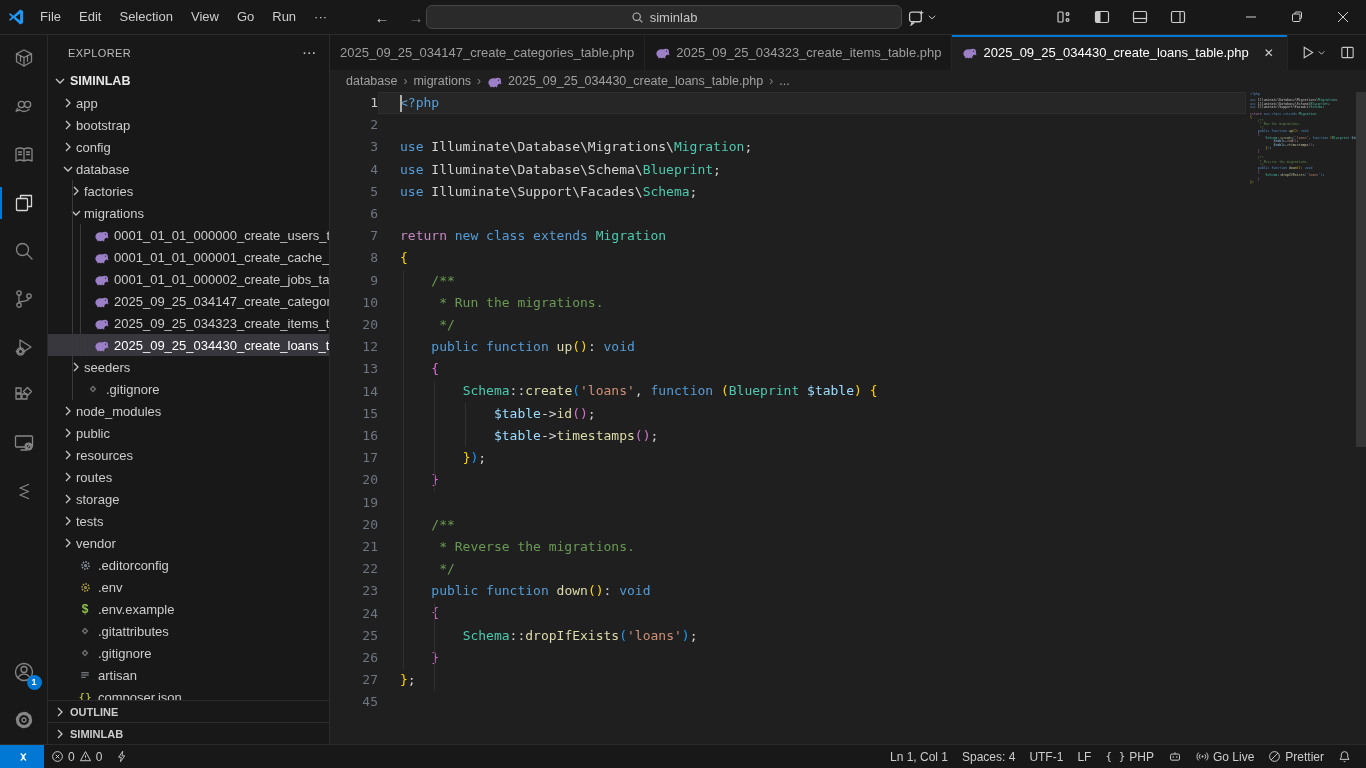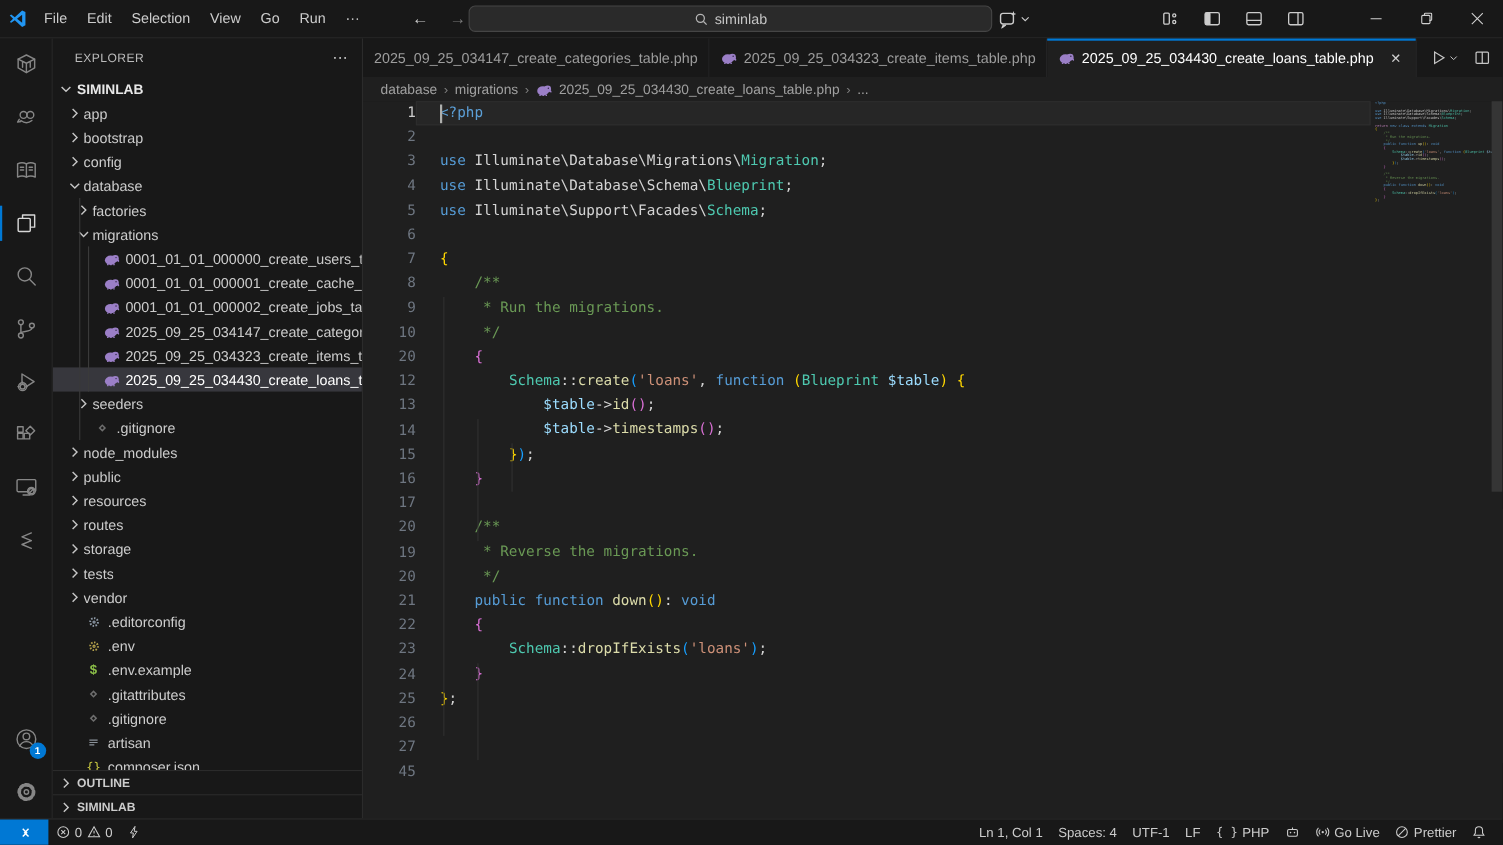--- a/index.html
+++ b/index.html
@@ -715,24 +715,26 @@
           </div>
         <div id="code-content">
           <div id="cur-line"></div>
           <div id="code-lines">
               <div class="cline"><span style="color:#569CD6">&lt;?php</span></div>
               <div class="cline"> </div>
               <div class="cline"><span style="color:#569CD6">use</span><span style="color:#D4D4D4"> Illuminate\Database\Migrations\</span><span style="color:#4EC9B0">Migration</span><span style="color:#D4D4D4">;</span></div>
               <div class="cline"><span style="color:#569CD6">use</span><span style="color:#D4D4D4"> Illuminate\Database\Schema\</span><span style="color:#4EC9B0">Blueprint</span><span style="color:#D4D4D4">;</span></div>
               <div class="cline"><span style="color:#569CD6">use</span><span style="color:#D4D4D4"> Illuminate\Support\Facades\</span><span style="color:#4EC9B0">Schema</span><span style="color:#D4D4D4">;</span></div>
               <div class="cline"> </div>
+              <div class="cline"><span style="color:#C586C0">return</span><span style="color:#D4D4D4"> </span><span style="color:#569CD6">new</span><span style="color:#D4D4D4"> </span><span style="color:#569CD6">class</span><span style="color:#D4D4D4"> </span><span style="color:#569CD6">extends</span><span style="color:#D4D4D4"> </span><span style="color:#4EC9B0">Migration</span></div>
               <div class="cline"><span style="color:#FFD700">{</span></div>
               <div class="cline"><span style="color:#6A9955">    /**</span></div>
               <div class="cline"><span style="color:#6A9955">     * Run the migrations.</span></div>
               <div class="cline"><span style="color:#6A9955">     */</span></div>
+              <div class="cline"><span style="color:#D4D4D4">    </span><span style="color:#569CD6">public</span><span style="color:#D4D4D4"> </span><span style="color:#569CD6">function</span><span style="color:#D4D4D4"> </span><span style="color:#DCDCAA">up</span><span style="color:#FFD700">()</span><span style="color:#D4D4D4">: </span><span style="color:#569CD6">void</span></div>
               <div class="cline"><span style="color:#DA70D6">    {</span></div>
               <div class="cline"><span style="color:#D4D4D4">        </span><span style="color:#4EC9B0">Schema</span><span style="color:#D4D4D4">::</span><span style="color:#DCDCAA">create</span><span style="color:#179FFF">(</span><span style="color:#CE9178">'loans'</span><span style="color:#D4D4D4">, </span><span style="color:#569CD6">function</span><span style="color:#D4D4D4"> </span><span style="color:#FFD700">(</span><span style="color:#4EC9B0">Blueprint</span><span style="color:#D4D4D4"> </span><span style="color:#9CDCFE">$table</span><span style="color:#FFD700">)</span><span style="color:#D4D4D4"> </span><span style="color:#FFD700">{</span></div>
               <div class="cline"><span style="color:#D4D4D4">            </span><span style="color:#9CDCFE">$table</span><span style="color:#D4D4D4">-&gt;</span><span style="color:#DCDCAA">id</span><span style="color:#DA70D6">()</span><span style="color:#D4D4D4">;</span></div>
               <div class="cline"><span style="color:#D4D4D4">            </span><span style="color:#9CDCFE">$table</span><span style="color:#D4D4D4">-&gt;</span><span style="color:#DCDCAA">timestamps</span><span style="color:#DA70D6">()</span><span style="color:#D4D4D4">;</span></div>
               <div class="cline"><span style="color:#D4D4D4">        </span><span style="color:#FFD700">}</span><span style="color:#179FFF">)</span><span style="color:#D4D4D4">;</span></div>
               <div class="cline"><span style="color:#DA70D6">    }</span></div>
               <div class="cline"> </div>
               <div class="cline"><span style="color:#6A9955">    /**</span></div>
               <div class="cline"><span style="color:#6A9955">     * Reverse the migrations.</span></div>
               <div class="cline"><span style="color:#6A9955">     */</span></div>

